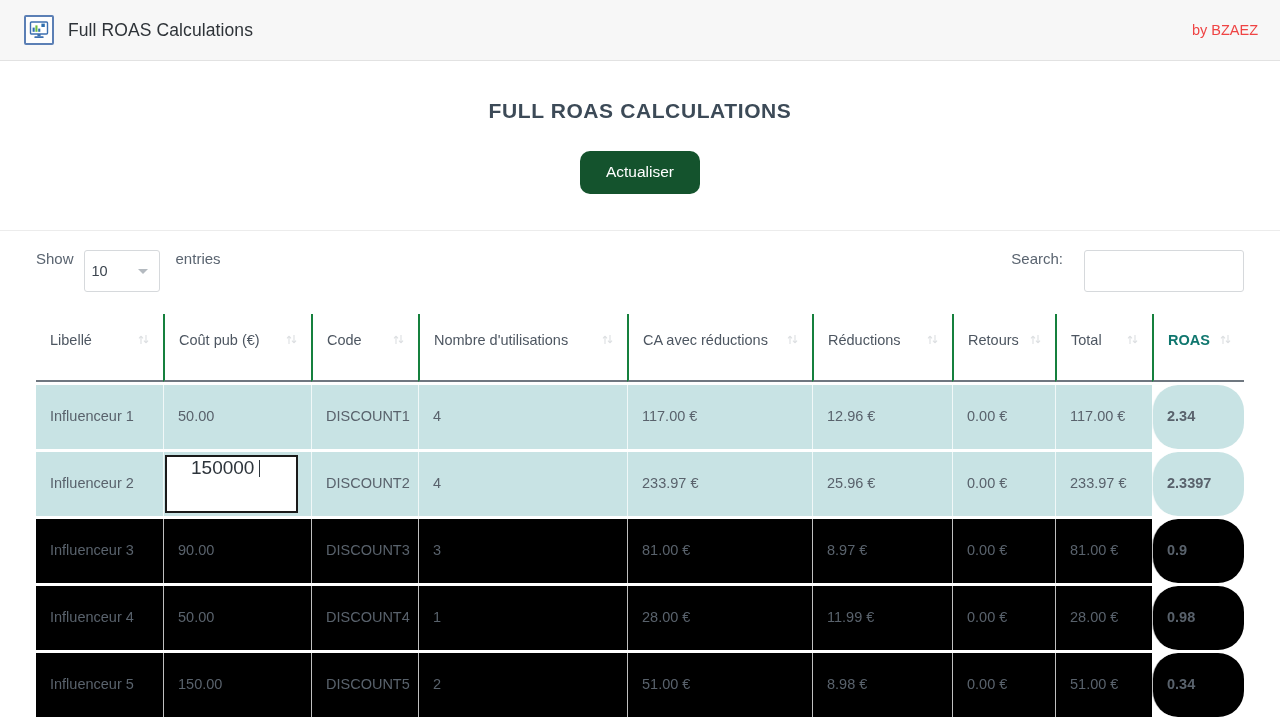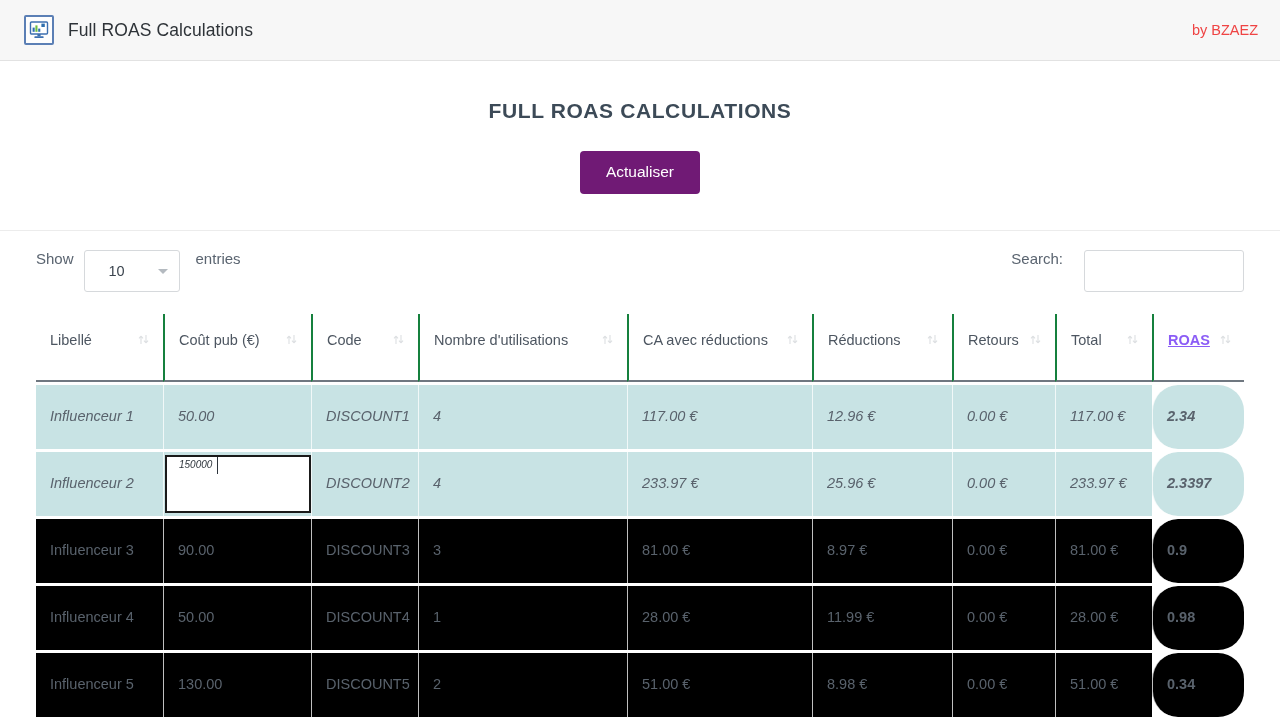--- a/index.html
+++ b/index.html
@@ -49,24 +49,24 @@
   }
   .hero h1 {
     margin: 0 0 28px 0;
     font-size: 21px;
     font-weight: bold;
     letter-spacing: .6px;
     color: #3c4a57;
   }
   .btn-refresh {
     display: inline-block;
-    background: #701a75;
+    background: #14532d;
     color: #fff;
     border: none;
-    border-radius: 4px;
+    border-radius: 10px;
     font-size: 15.5px;
     font-family: "Liberation Sans", sans-serif;
     padding: 13px 26px 14px 26px;
     cursor: pointer;
     line-height: 1;
   }
 
   
   .panel { padding: 0 36px; }
 
@@ -77,26 +77,26 @@
     height: 80px;
   }
   .length-ctl, .search-ctl {
     display: flex; align-items: flex-start;
     font-size: 15px; color: #5a6470;
   }
   .length-ctl .lbl-left { margin-right: 10px; }
   .length-ctl .lbl-right { margin-left: 16px; }
   .select-box {
     position: relative;
-    width: 96px; height: 42px;
+    width: 76px; height: 42px;
     border: 1px solid #d6d9dc;
     border-radius: 3px;
     background: #fff;
     display: flex; align-items: center;
-    padding-left: 24px;
+    padding-left: 7px;
     font-size: 14.5px;
     color: #3b444e;
   }
   .select-box .caret {
     position: absolute; right: 11px; top: 50%;
     margin-top: -2px;
     width: 0; height: 0;
     border-left: 5px solid transparent;
     border-right: 5px solid transparent;
     border-top: 5px solid #b4bac0;
@@ -125,57 +125,57 @@
     padding: 18px 14px 32px 14px;
     text-align: left;
     font-size: 14.5px;
     font-weight: normal;
     color: #4d5661;
     vertical-align: middle;
     position: relative;
     background: #fff;
   }
   table.roas thead th + th { border-left: 2px solid #15803d; }
-  table.roas thead th.sorted { font-weight: bold; color: #8b5cf6; text-decoration: underline; }
+  table.roas thead th.sorted { font-weight: bold; color: #0f766e; }
   .th-inner { display: flex; align-items: center; justify-content: space-between; }
   .sort-ico {
     flex: 0 0 auto;
     margin-left: 10px;
     opacity: .85;
   }
 
   table.roas tbody td {
     padding: 17px 14px 18px 14px;
     font-size: 14.5px;
     color: #59626c;
     vertical-align: middle;
     white-space: nowrap;
     overflow: hidden;
     height: 64px;
   }
   table.roas tbody td + td { border-left: 1px solid rgba(255,255,255,.75); }
-  tr.r-teal td { background: #c8e3e4; font-style: italic; }
+  tr.r-teal td { background: #c8e3e4; }
   tr.r-peach td { background: #000000; }
   td.roas-cell { font-weight: bold; color: #39424c; border-radius: 26px; }
 
   
   td.editing {
     padding: 0 0 0 0;
     position: relative;
   }
   .cell-input {
     position: absolute;
     left: 1px; top: 3px;
-    width: 146px; height: 58px;
+    width: 133px; height: 58px;
     border: 2px solid #1a1a1a;
     background: #fff;
-    font-size: 10px;
+    font-size: 19px;
     font-family: "Liberation Sans", sans-serif;
     color: #2d343b;
-    padding: 0 12px;
+    padding: 0 24px;
     outline: none;
   }
   .caret-bar {
     position: absolute;
     left: 0; top: 0;
     width: 1px; height: 17px;
     background: #2d343b;
   }
 </style>
 </head>
@@ -368,21 +368,21 @@
         <td>1</td>
         <td>28.00 €</td>
         <td>11.99 €</td>
         <td>0.00 €</td>
         <td>28.00 €</td>
         <td class="roas-cell">0.98</td>
       </tr>
 
       <tr class="r-peach">
         <td>Influenceur 5</td>
-        <td>130.00</td>
+        <td>150.00</td>
         <td>DISCOUNT5</td>
         <td>2</td>
         <td>51.00 €</td>
         <td>8.98 €</td>
         <td>0.00 €</td>
         <td>51.00 €</td>
         <td class="roas-cell">0.34</td>
       </tr>
 
       <tr class="r-peach">

